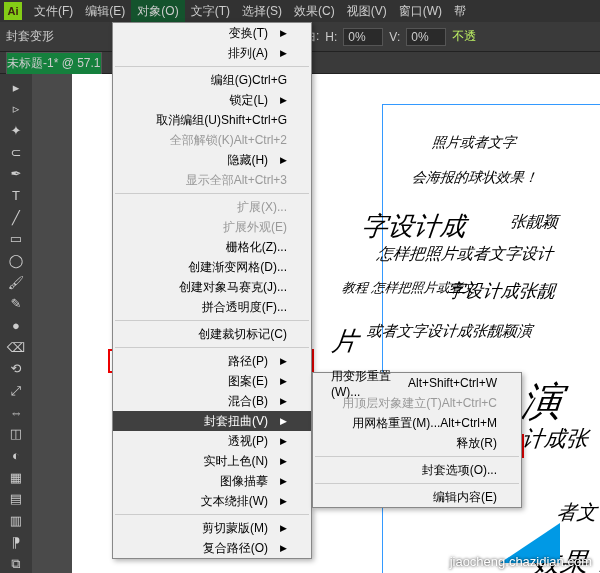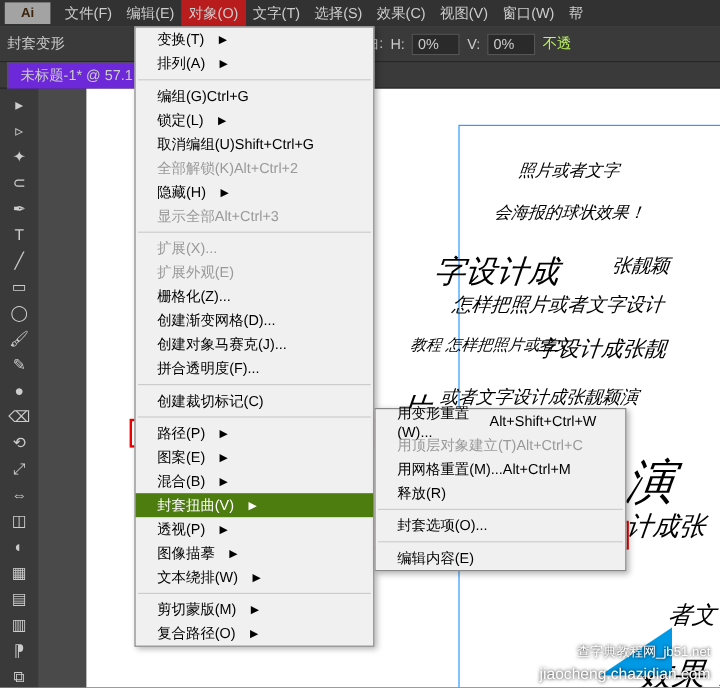--- a/index.html
+++ b/index.html
@@ -1,43 +1,43 @@
 <!DOCTYPE html>
 <html><head>
 <meta charset="utf-8">
 <style>
 *{margin:0;padding:0;box-sizing:border-box;font-family:"Microsoft YaHei",sans-serif;font-size:12px;user-select:none}
 body{background:#4a4a4a;width:600px;height:573px;overflow:hidden;position:relative}
 .menubar{background:#323232;height:22px;display:flex;align-items:center;color:#ccc;padding-left:4px}
-.menubar .ai-logo{width:38px;height:18px;background:#a3a3a3;color:#3c240e;font-weight:bold;display:flex;align-items:center;justify-content:center;margin-right:6px;font-size:11px}
+.menubar .ai-logo{width:18px;height:18px;background:#84cc16;color:#3c240e;font-weight:bold;display:flex;align-items:center;justify-content:center;margin-right:6px;font-size:11px}
 .menubar .mitem{padding:0 6px;height:22px;display:flex;align-items:center;cursor:default}
-.menubar .mitem.active{background:#b91c1c}
+.menubar .mitem.active{background:#14532d}
 .toolbar{background:#3a3a3a;height:30px;display:flex;align-items:center;color:#ccc;padding:0 6px;gap:6px;border-bottom:1px solid #222}
 .toolbar .lbl{color:#ccc}
 .toolbar .num{background:#2a2a2a;border:1px solid #555;padding:1px 4px;min-width:40px;display:inline-block}
 .toolbar .orange{color:#bef264}
 .tabbar{background:#3a3a3a;height:22px;display:flex;align-items:center;color:#ccc;padding-left:6px;border-bottom:1px solid #222}
-.tabbar .tab{background:#6d28d9;padding:2px 10px;border:1px solid #555;border-bottom:none}
+.tabbar .tab{background:#15803d;padding:2px 0;border:1px solid #555;border-bottom:none}
 .workspace{position:absolute;top:74px;left:0;right:0;bottom:0;display:flex}
 .toolpanel{width:32px;background:#3a3a3a;display:flex;flex-direction:column;align-items:center;padding-top:4px;gap:3px}
 .toolpanel .tool{width:24px;height:20px;display:flex;align-items:center;justify-content:center;color:#ccc;font-size:13px}
 .canvas{flex:1;background:#4a4a4a;position:relative;overflow:hidden}
 .artboard{position:absolute;left:40px;top:-10px;width:560px;height:600px;background:#fff}
 .artboard .txt{position:absolute;font-style:italic;color:#000;white-space:nowrap;transform:skewX(-6deg)}
 .blue-tri{position:absolute;right:40px;bottom:10px;width:0;height:0;border-left:60px solid transparent;border-bottom:40px solid #0099e5}
 .watermark{position:absolute;right:8px;bottom:4px;color:#fff;font-size:13px;text-shadow:0 0 3px #000}
 .watermark2{position:absolute;right:8px;bottom:22px;color:#fff;font-size:11px;text-shadow:0 0 3px #000}
 .menu{position:absolute;background:#f0f0f0;border:1px solid #888;box-shadow:2px 2px 5px rgba(0,0,0,.3);z-index:100}
-.menu .row{display:flex;align-items:center;justify-content:flex-start;padding:3px 24px 3px 18px;color:#000;height:20px}
+.menu .row{display:flex;align-items:center;justify-content:flex-end;padding:3px 24px 3px 18px;color:#000;height:20px}
 .menu .row.disabled{color:#999}
-.menu .row.hl{background:#4d7c0f;color:#fff}
+.menu .row.hl{background:#404040;color:#fff}
 .menu .sep{height:1px;background:#ccc;margin:3px 2px}
 .menu .arrow::after{content:"▶";font-size:9px;margin-left:12px}
 .menu1{top:22px;left:112px;width:200px}
-.menu2{top:340px;left:312px;width:210px}
+.menu2{top:372px;left:312px;width:210px}
 .redbox{position:absolute;border:2px solid #e00;pointer-events:none}
 .rb1{top:349px;left:108px;width:206px;height:24px}
 .rb2{top:434px;left:310px;width:214px;height:24px}
 .sel-box{position:absolute;border:1px solid #3399ff;pointer-events:none}
 </style>
 </head>
 <body>
 
 <div class="menubar">
   <div class="ai-logo">Ai</div>
@@ -105,21 +105,20 @@
         <div class="txt" style="left: 270px; top: 215px; font-size: 13px;">教程 怎样把照片或者文</div>
         <div class="txt" style="left: 375px; top: 215px; font-size: 18px;">字设计成张靓</div>
         <div class="txt" style="left: 260px; top: 260px; font-size: 26px;">片</div>
         <div class="txt" style="left: 295px; top: 258px; font-size: 15px;">或者文字设计成张靓颖演</div>
         <div class="txt" style="left: 450px; top: 310px; font-size: 40px;">演</div>
         <div class="txt" style="left: 450px; top: 360px; font-size: 22px;">计成张</div>
         <div class="txt" style="left: 485px; top: 435px; font-size: 20px;">者文</div>
         <div class="txt" style="left: 460px; top: 480px; font-size: 28px;">效果！</div>
       </div>
     <div class="blue-tri"></div>
-    <div class="watermark2">查字典教程网_jb51.net</div>
     <div class="watermark">jiaocheng.chazidian.com</div>
   </div>
 </div>
 
 <div class="menu menu1" id="menu1">
     <div class="row arrow">
       <span>变换(T)</span>
     </div>
     <div class="row arrow">
       <span>排列(A)</span>
@@ -180,20 +179,23 @@
     <div class="row arrow">
       <span>混合(B)</span>
     </div>
     <div class="row hl arrow">
       <span>封套扭曲(V)</span>
     </div>
     <div class="row arrow">
       <span>透视(P)</span>
     </div>
     <div class="row arrow">
+      <span>实时上色(N)</span>
+    </div>
+    <div class="row arrow">
       <span>图像描摹</span>
     </div>
     <div class="row arrow">
       <span>文本绕排(W)</span>
     </div>
     <div class="sep"></div>
     <div class="row arrow">
       <span>剪切蒙版(M)</span>
     </div>
     <div class="row arrow">

